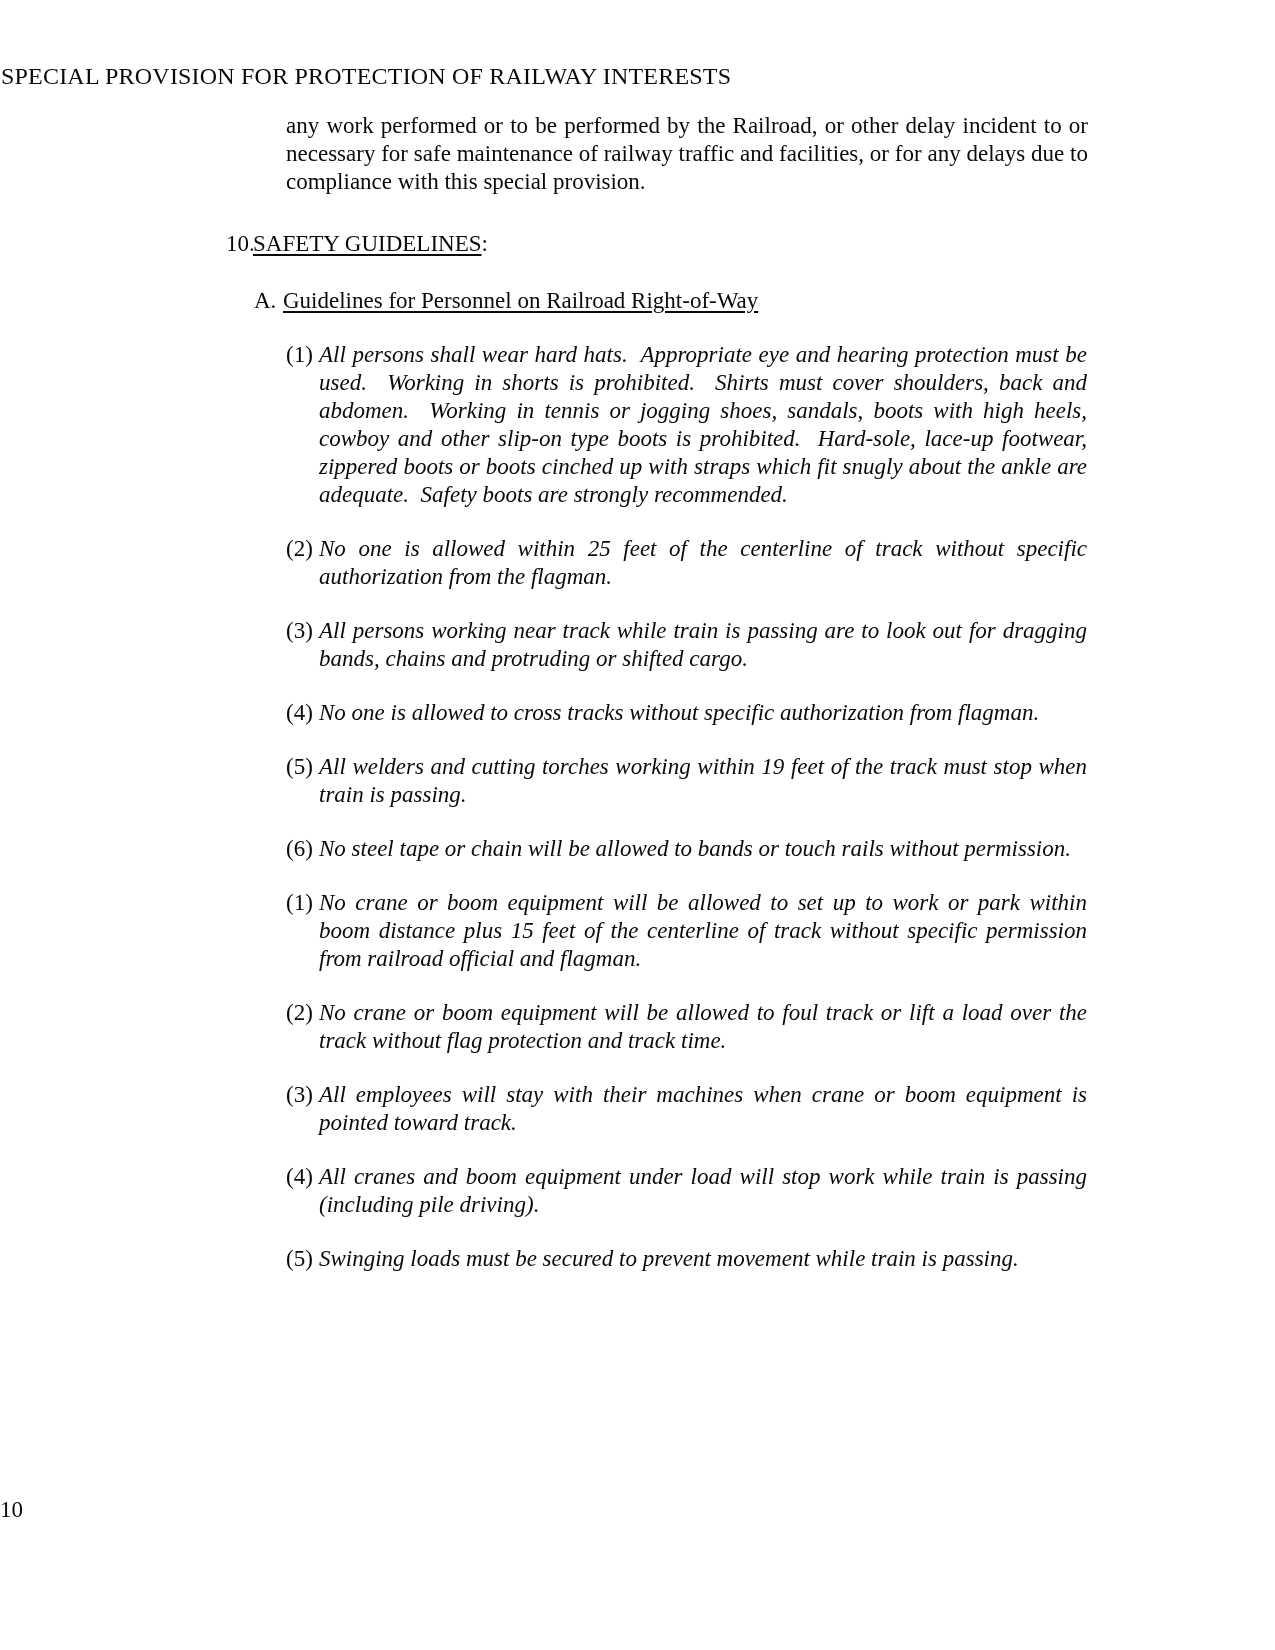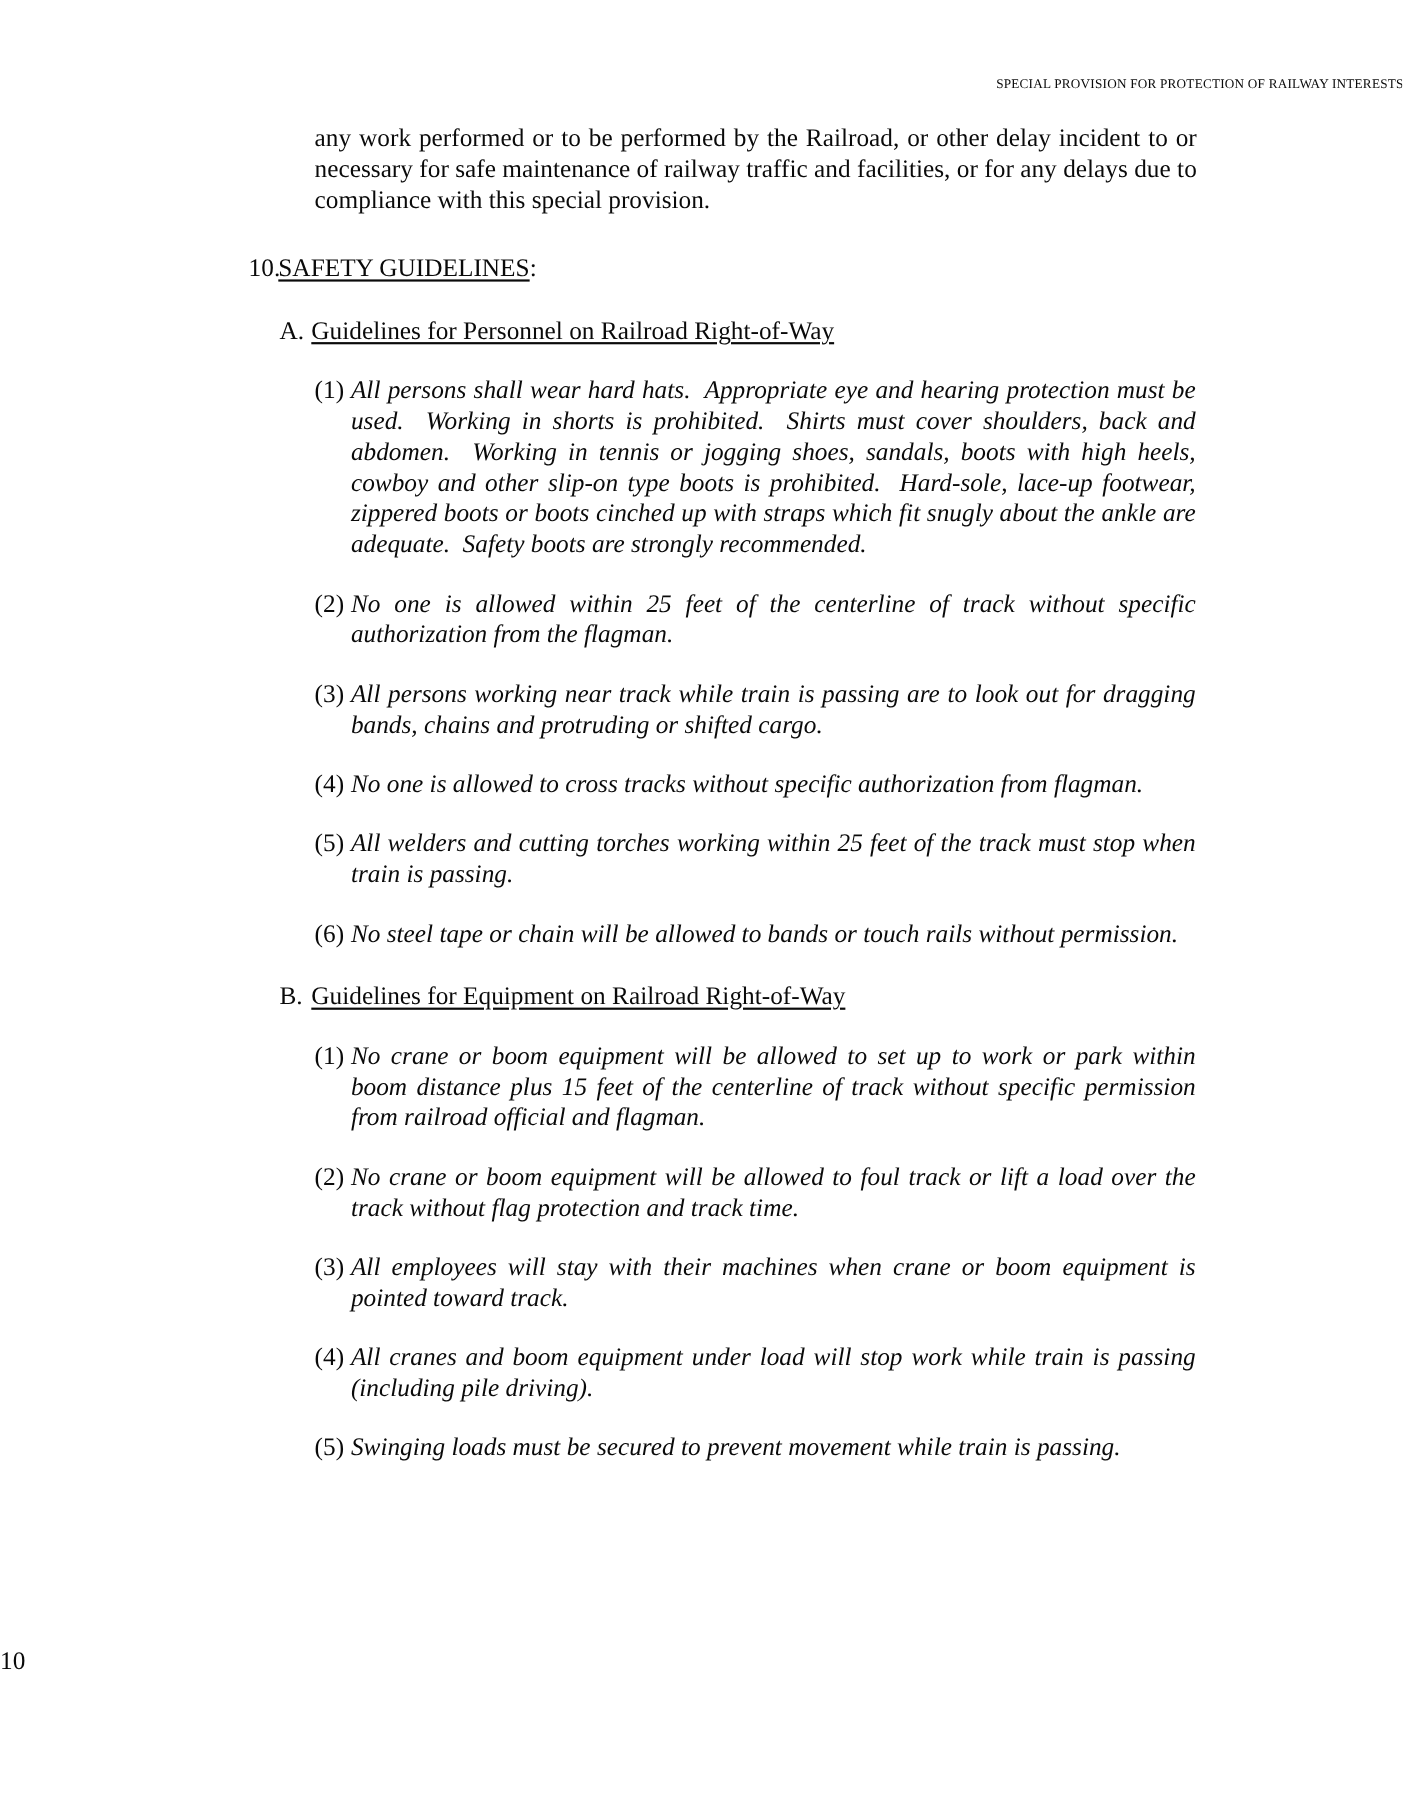--- a/index.html
+++ b/index.html
@@ -16,22 +16,22 @@
     font-size: 23px;
     line-height: 28px;
     color: #0a0a0a;
     overflow: hidden;
   }
   .doc-header {
     position: absolute;
     top: 64px;
     left: 1px;
     width: 1275px;
-    text-align: right;
-    font-size: 12px;
+    text-align: left;
+    font-size: 24px;
     line-height: 24px;
     letter-spacing: 0.2px;
   }
   .content {
     position: absolute;
     top: 112px;
     left: 210px;
     width: 878px;
   }
   .justify {
@@ -118,29 +118,28 @@
       <span class="item-text justify">All persons working near track while train is passing are to look out for dragging bands, chains and protruding or shifted cargo.</span>
     </div>
 
     <div class="item">
       <span class="marker">(4)</span>
       <span class="item-text justify">No one is allowed to cross tracks without specific authorization from flagman.</span>
     </div>
 
     <div class="item">
       <span class="marker">(5)</span>
-      <span class="item-text justify">All welders and cutting torches working within 25 feet of the track must stop when train is passing.</span>
+      <span class="item-text justify">All welders and cutting torches working within 19 feet of the track must stop when train is passing.</span>
     </div>
 
     <div class="item">
       <span class="marker">(6)</span>
       <span class="item-text justify">No steel tape or chain will be allowed to bands or touch rails without permission.</span>
     </div>
 
-    <div class="section-heading"><span class="section-letter">B.</span><span class="underline">Guidelines for Equipment on Railroad Right-of-Way</span></div>
 
     <div class="item">
       <span class="marker">(1)</span>
       <span class="item-text justify">No crane or boom equipment will be allowed to set up to work or park within boom distance plus 15 feet of the centerline of track without specific permission from railroad official and flagman.</span>
     </div>
 
     <div class="item">
       <span class="marker">(2)</span>
       <span class="item-text justify">No crane or boom equipment will be allowed to foul track or lift a load over the track without flag protection and track time.</span>
     </div>

